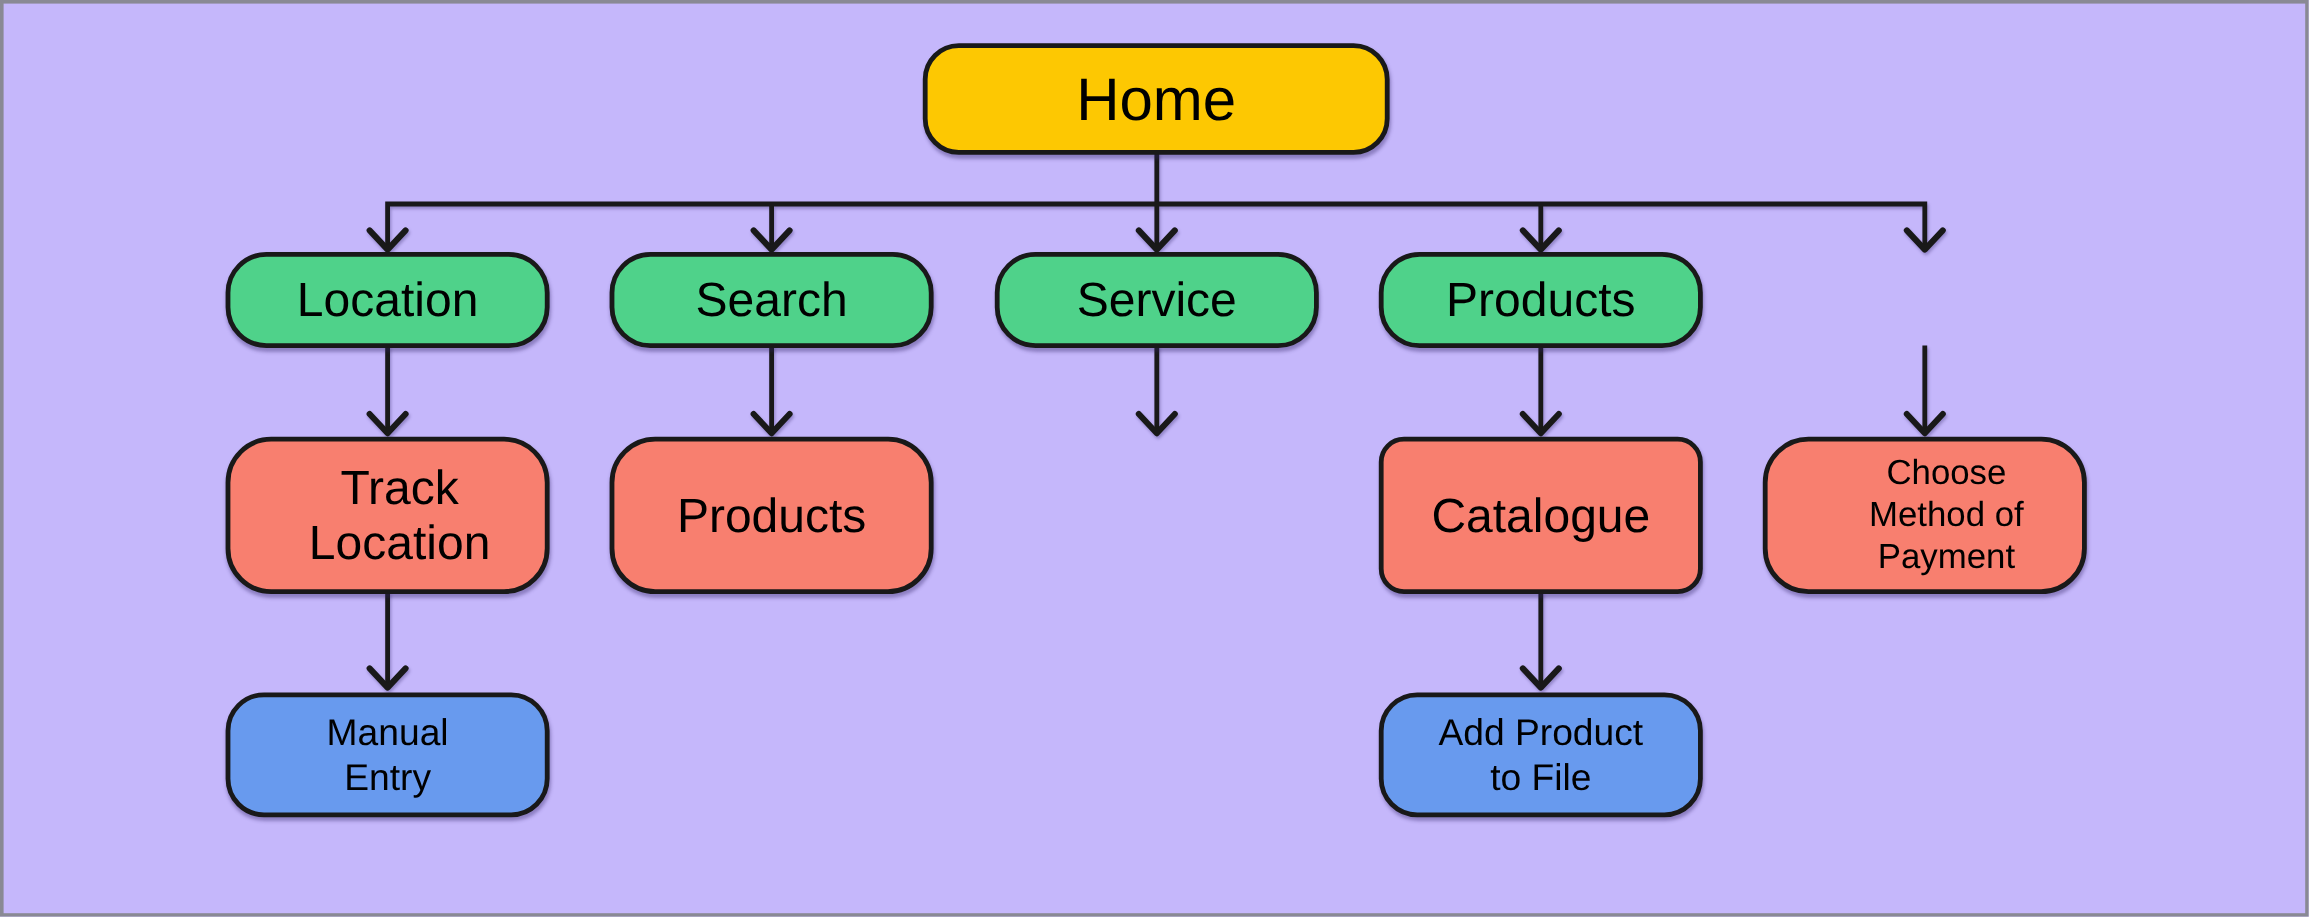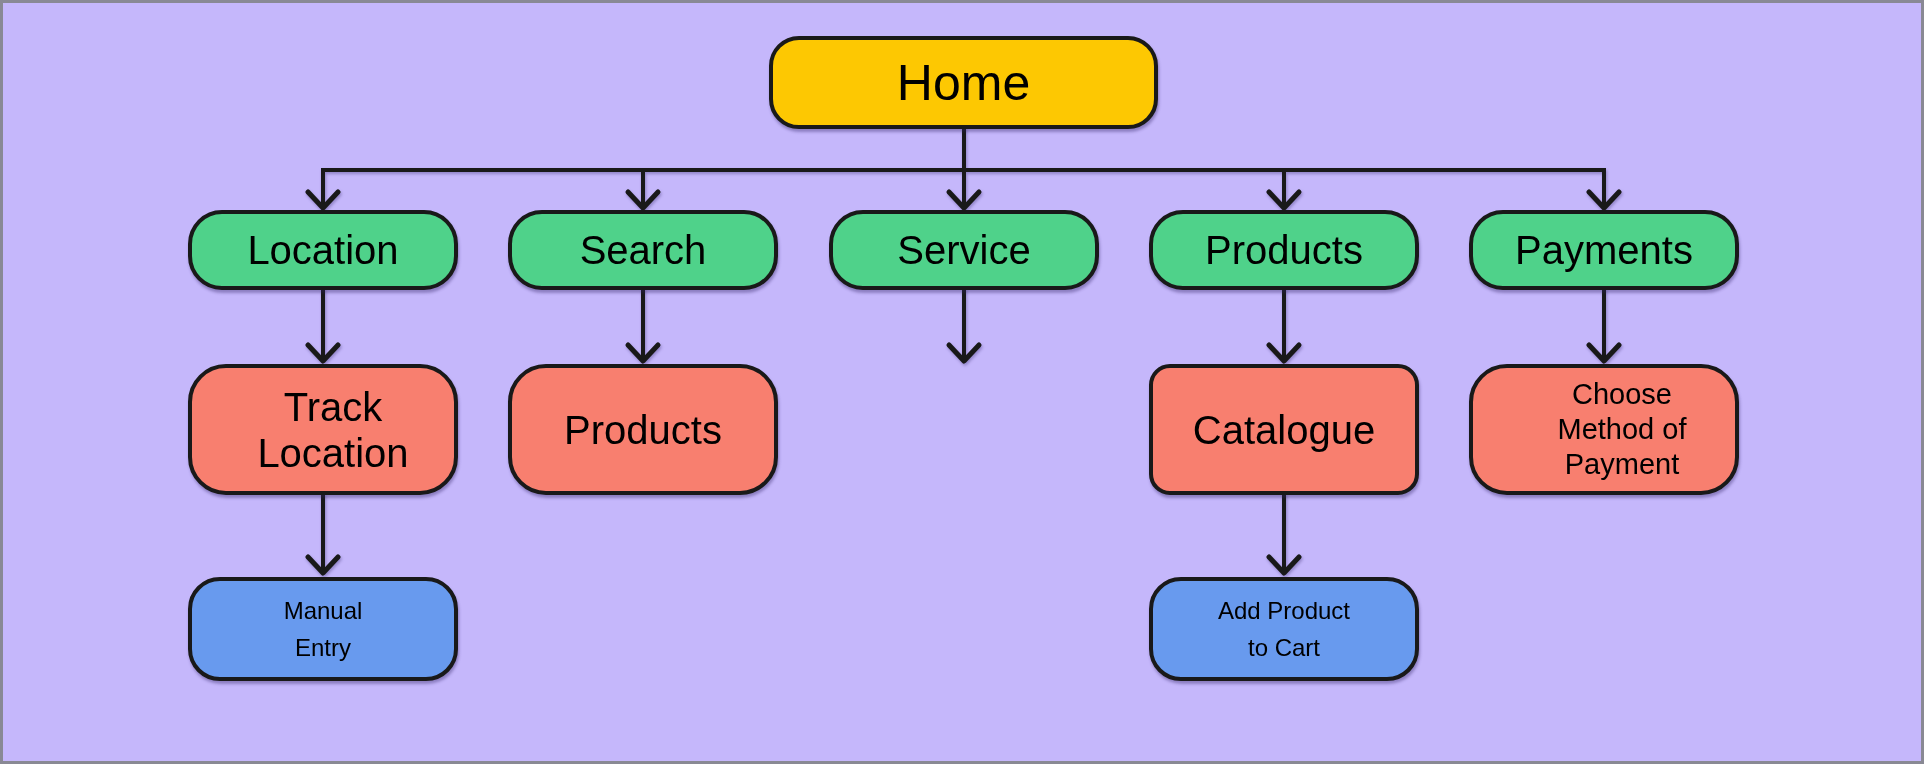--- a/index.html
+++ b/index.html
@@ -45,21 +45,21 @@
     top: 207px; width: 270px; height: 80px;
     border-radius: 34px; font-size: 40px;
   }
   .lvl-page {
     top: 361px; width: 270px; height: 131px;
     border-radius: 38px; font-size: 40px; line-height: 46px;
   }
   .lvl-page.small-text { font-size: 29px; line-height: 35px; padding-left: 36px; }
   .lvl-action {
     top: 574px; width: 270px; height: 104px;
-    border-radius: 32px; font-size: 24px; line-height: 37px;
+    border-radius: 32px; font-size: 31px; line-height: 37px;
   }
 </style>
 </head>
 <body>
 
 <div id="canvas" style="background-color: rgb(197, 183, 251);">
 
   <svg id="connectors" viewBox="0 0 1924 764" xmlns="http://www.w3.org/2000/svg">
 
     <path class="edge-line" d="M961 124 V167"></path>
@@ -102,23 +102,20 @@
   </div>
   <div class="node lvl-section" style="left: 505px; background-color: rgb(79, 210, 138);">
     <span class="node-label">Search</span>
   </div>
   <div class="node lvl-section" style="left: 826px; background-color: rgb(79, 210, 138);">
     <span class="node-label">Service</span>
   </div>
   <div class="node lvl-section" style="left: 1146px; background-color: rgb(79, 210, 138);">
     <span class="node-label">Products</span>
   </div>
-  <div class="node lvl-section" style="left: 1466px; background-color: rgb(79, 210, 138);">
-    <span class="node-label">Payments</span>
-  </div>
 
   <div class="node lvl-page" style="left: 185px; background-color: rgb(248, 127, 111); padding-left: 20px;">
     <span class="node-label">Track
 Location</span>
   </div>
   <div class="node lvl-page" style="left: 505px; background-color: rgb(248, 127, 111);">
     <span class="node-label">Products</span>
   </div>
   <div class="node lvl-page" style="left: 1146px; background-color: rgb(248, 127, 111); border-radius: 21px;">
     <span class="node-label">Catalogue</span>
@@ -128,16 +125,16 @@
 Method of
 Payment</span>
   </div>
 
   <div class="node lvl-action" style="left: 185px; background-color: rgb(104, 154, 238);">
     <span class="node-label">Manual
 Entry</span>
   </div>
   <div class="node lvl-action" style="left: 1146px; background-color: rgb(104, 154, 238);">
     <span class="node-label">Add Product
-to Cart</span>
+to File</span>
   </div>
 
 </div>
 
 </body></html>

